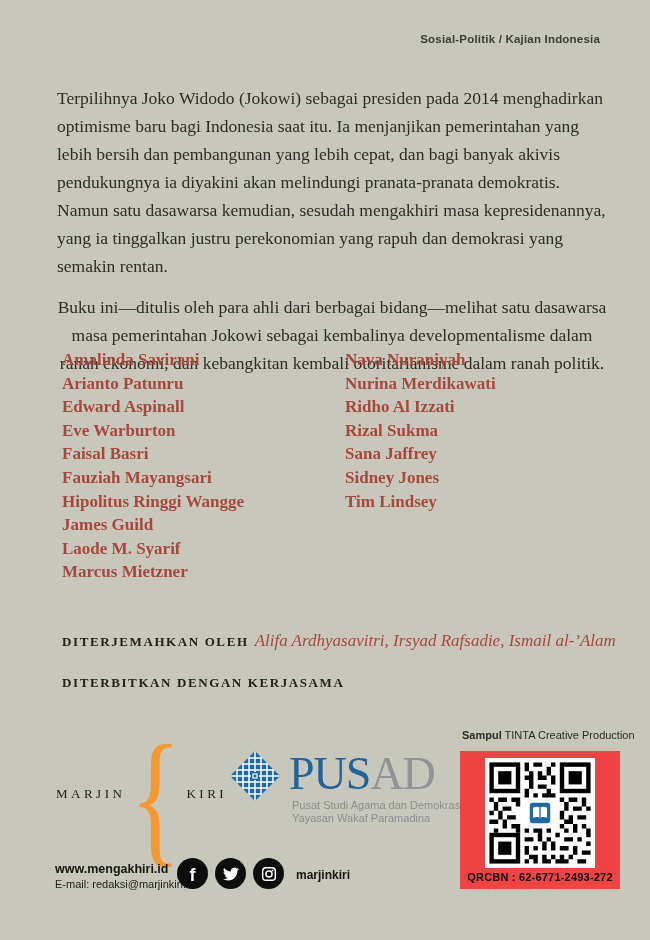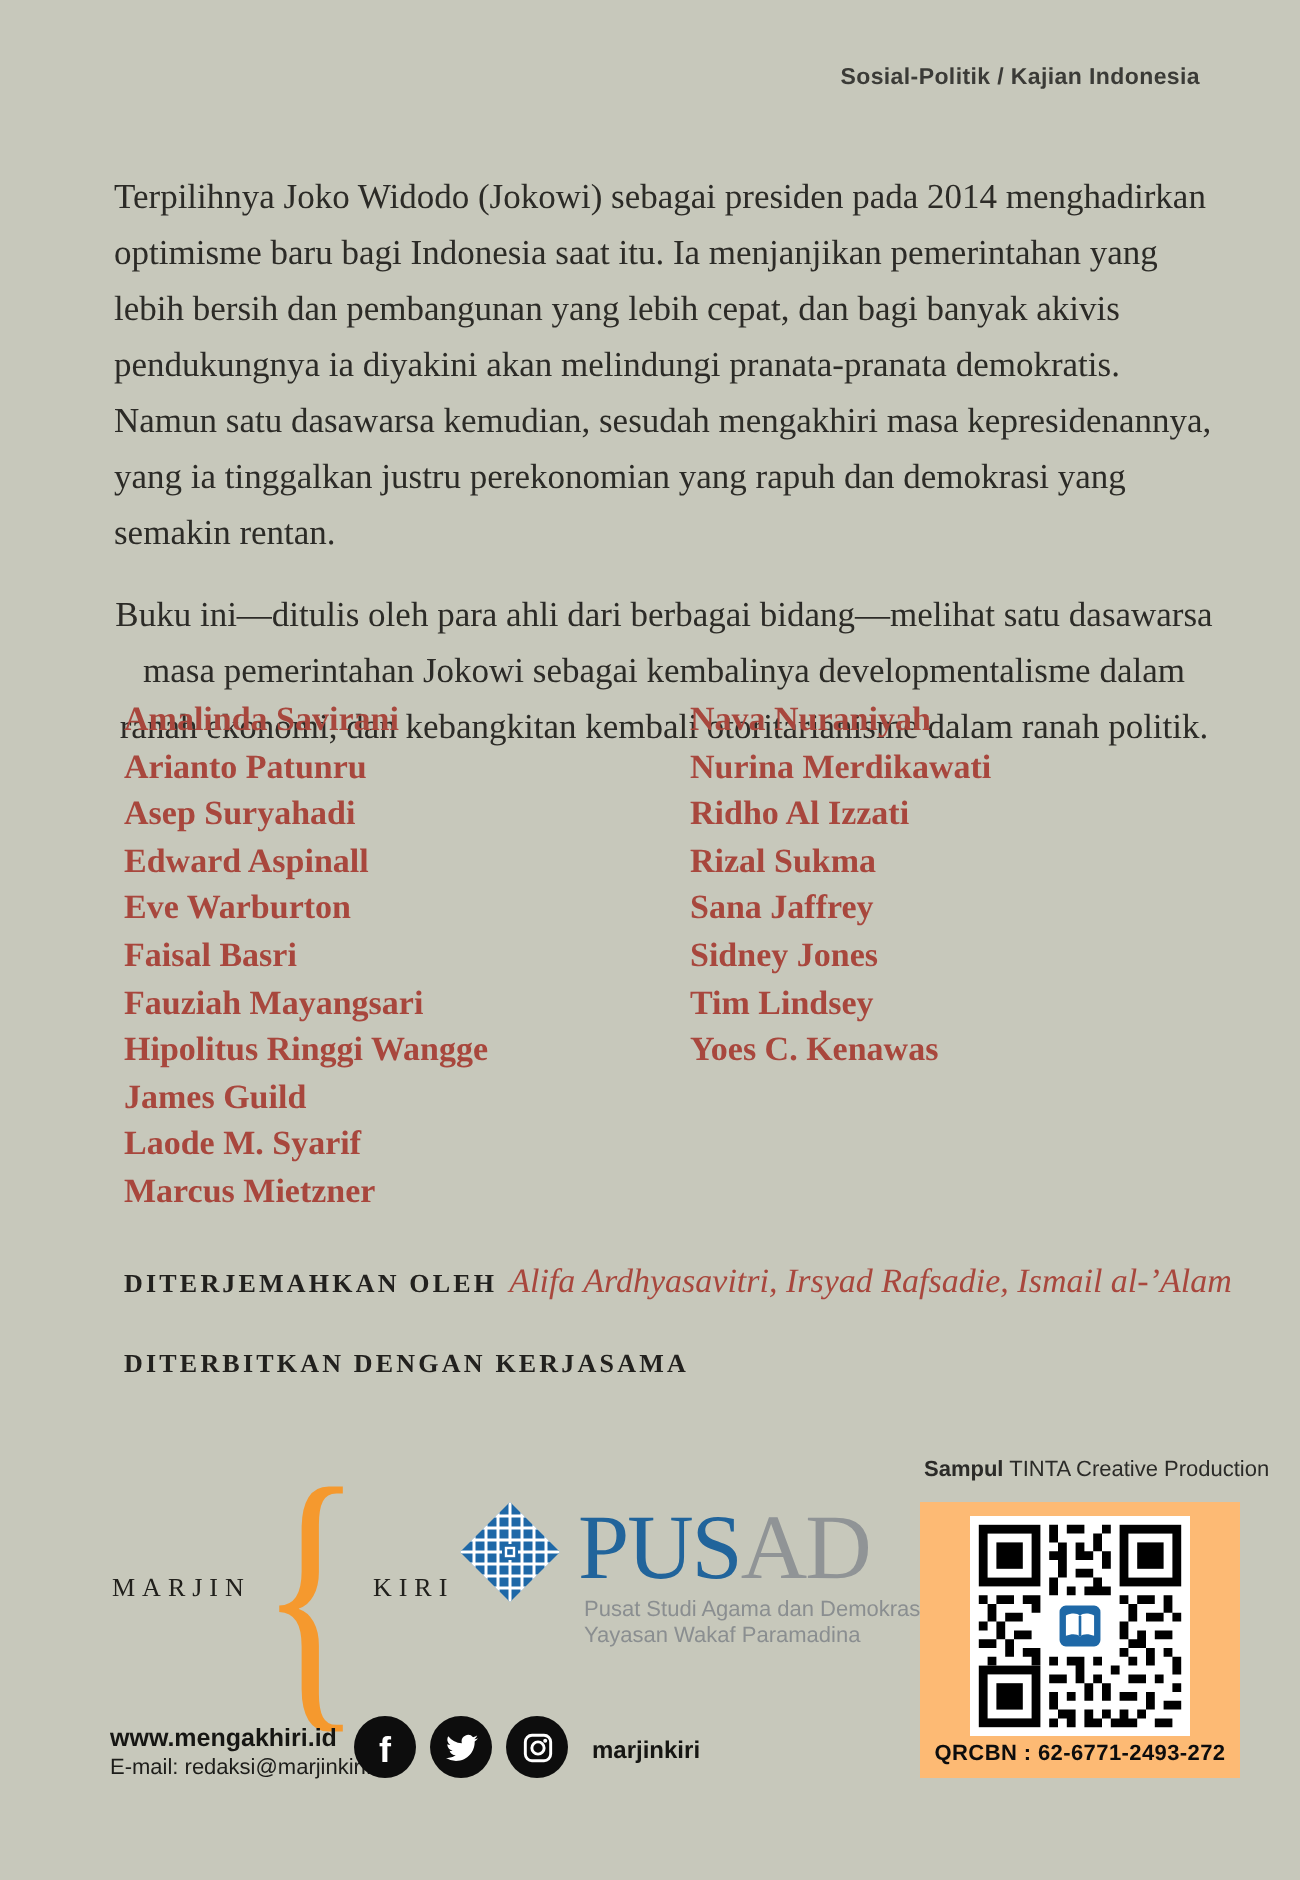--- a/index.html
+++ b/index.html
@@ -66,21 +66,21 @@
   }
 
   
   .cover-credit {
     position:absolute; left:462px; top:729px;
     font-family:"Liberation Sans", sans-serif; font-size:11px; color:#2b2b28;
   }
   .cover-credit b { font-weight:700; }
   .qr-box {
     position:absolute; left:460px; top:751px; width:160px; height:138px;
-    background:#fdba74; text-align:center; padding-top:7px;
+    background:#ef4444; text-align:center; padding-top:7px;
   }
   .qr-box svg { display:block; margin:0 auto; }
   .qrcbn {
     font-family:"Liberation Sans", sans-serif; font-size:11px; font-weight:700;
     color:#0d0d0d; margin-top:3px; letter-spacing:.2px;
   }
 
   
   .footer-web {
     position:absolute; left:55px; top:862px;
@@ -116,39 +116,37 @@
 
   <div class="synopsis">
     <p>Terpilihnya Joko Widodo (Jokowi) sebagai presiden pada 2014 menghadirkan optimisme baru bagi Indonesia saat itu. Ia menjanjikan pemerintahan yang lebih bersih dan pembangunan yang lebih cepat, dan bagi banyak akivis pendukungnya ia diyakini akan melindungi pranata-pranata demokratis. Namun satu dasawarsa kemudian, sesudah mengakhiri masa kepresidenannya, yang ia tinggalkan justru perekonomian yang rapuh dan demokrasi yang semakin rentan.</p>
     <p>Buku ini—ditulis oleh para ahli dari berbagai bidang—melihat satu dasawarsa masa pemerintahan Jokowi sebagai kembalinya developmentalisme dalam ranah ekonomi, dan kebangkitan kembali otoritarianisme dalam ranah politik.</p>
   </div>
 
   <div class="contributors">
     <ul>
       <li>Amalinda Savirani</li>
       <li>Arianto Patunru</li>
-      <li>Asep Suryahadi</li>
       <li>Edward Aspinall</li>
       <li>Eve Warburton</li>
       <li>Faisal Basri</li>
       <li>Fauziah Mayangsari</li>
       <li>Hipolitus Ringgi Wangge</li>
       <li>James Guild</li>
       <li>Laode M. Syarif</li>
       <li>Marcus Mietzner</li>
     </ul>
     <ul>
       <li>Nava Nuraniyah</li>
       <li>Nurina Merdikawati</li>
       <li>Ridho Al Izzati</li>
       <li>Rizal Sukma</li>
       <li>Sana Jaffrey</li>
       <li>Sidney Jones</li>
       <li>Tim Lindsey</li>
-      <li>Yoes C. Kenawas</li>
     </ul>
   </div>
 
   <div class="credit-line">
     <span class="caps-label">DITERJEMAHKAN OLEH</span><span class="translators">Alifa Ardhyasavitri, Irsyad Rafsadie, Ismail al-’Alam</span>
   </div>
 
   <div class="publish-line">
     <span class="caps-label">DITERBITKAN DENGAN KERJASAMA</span>
   </div>

